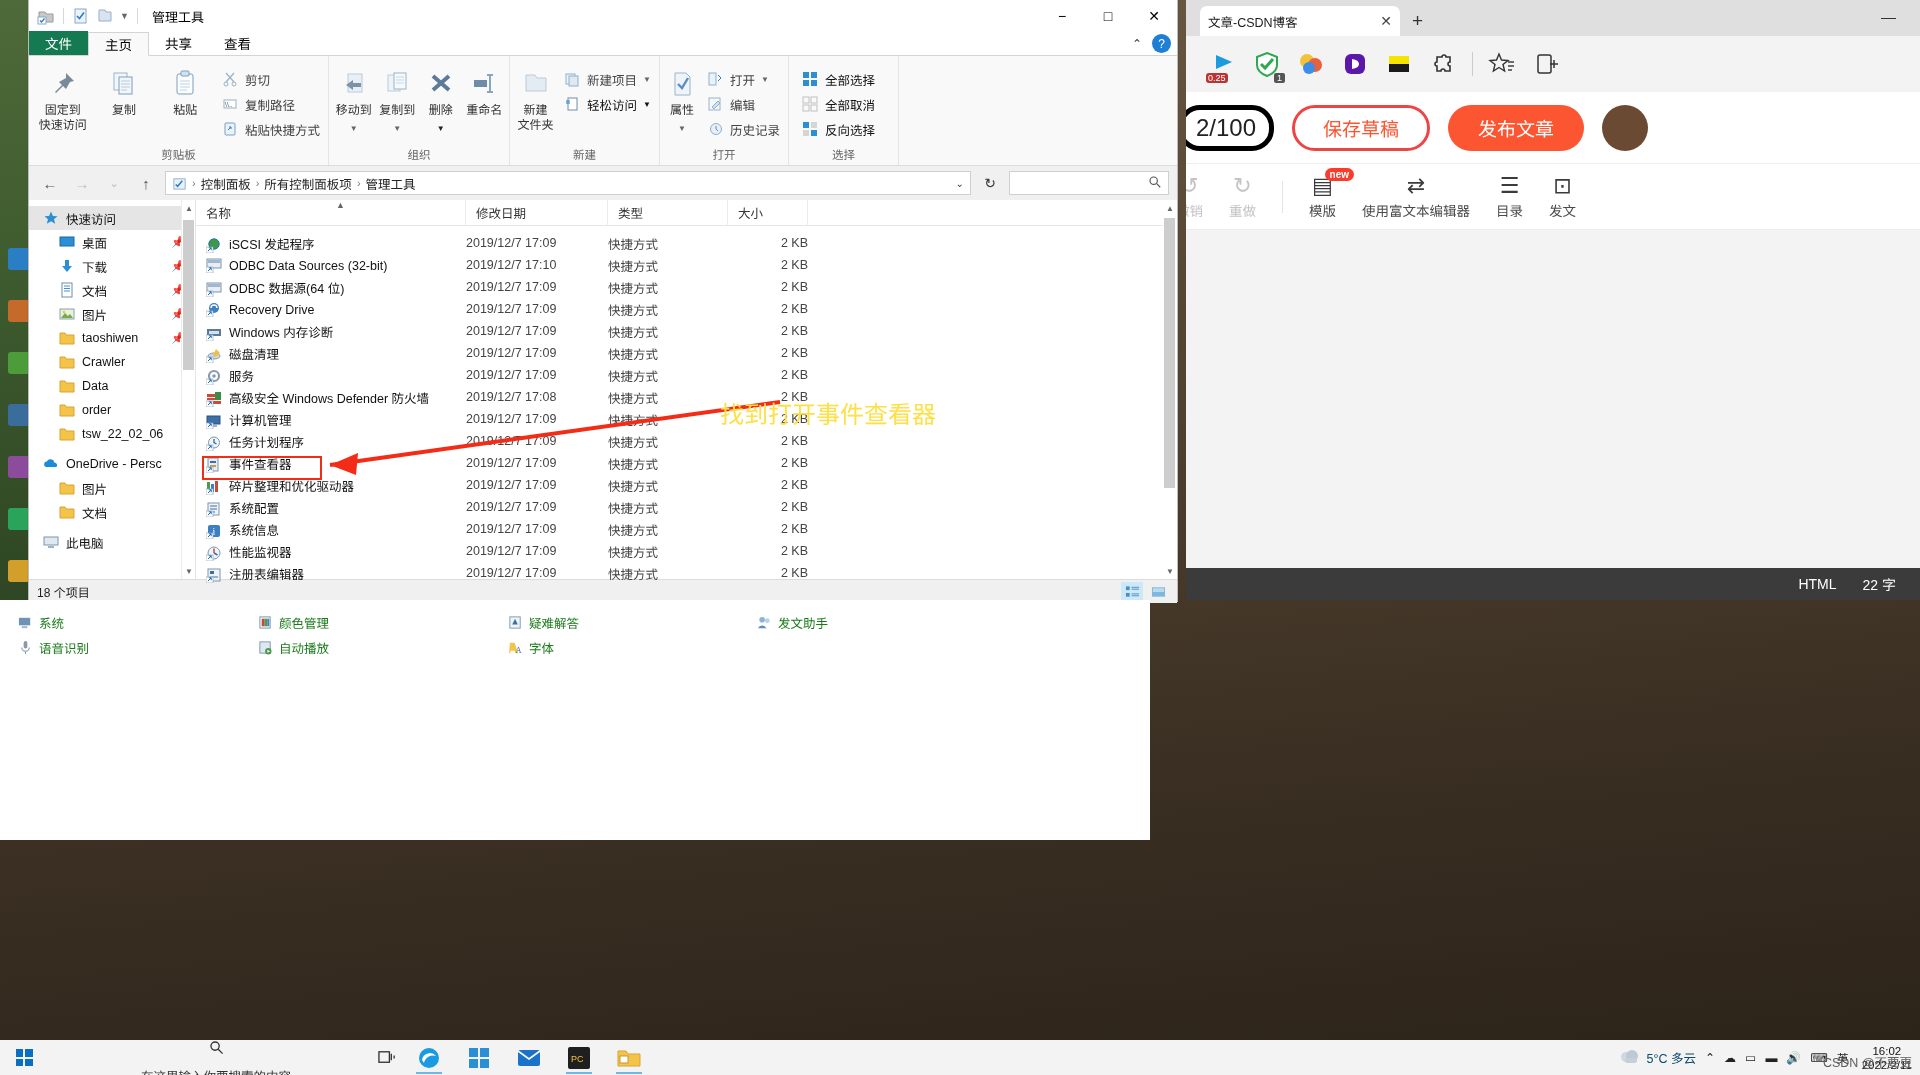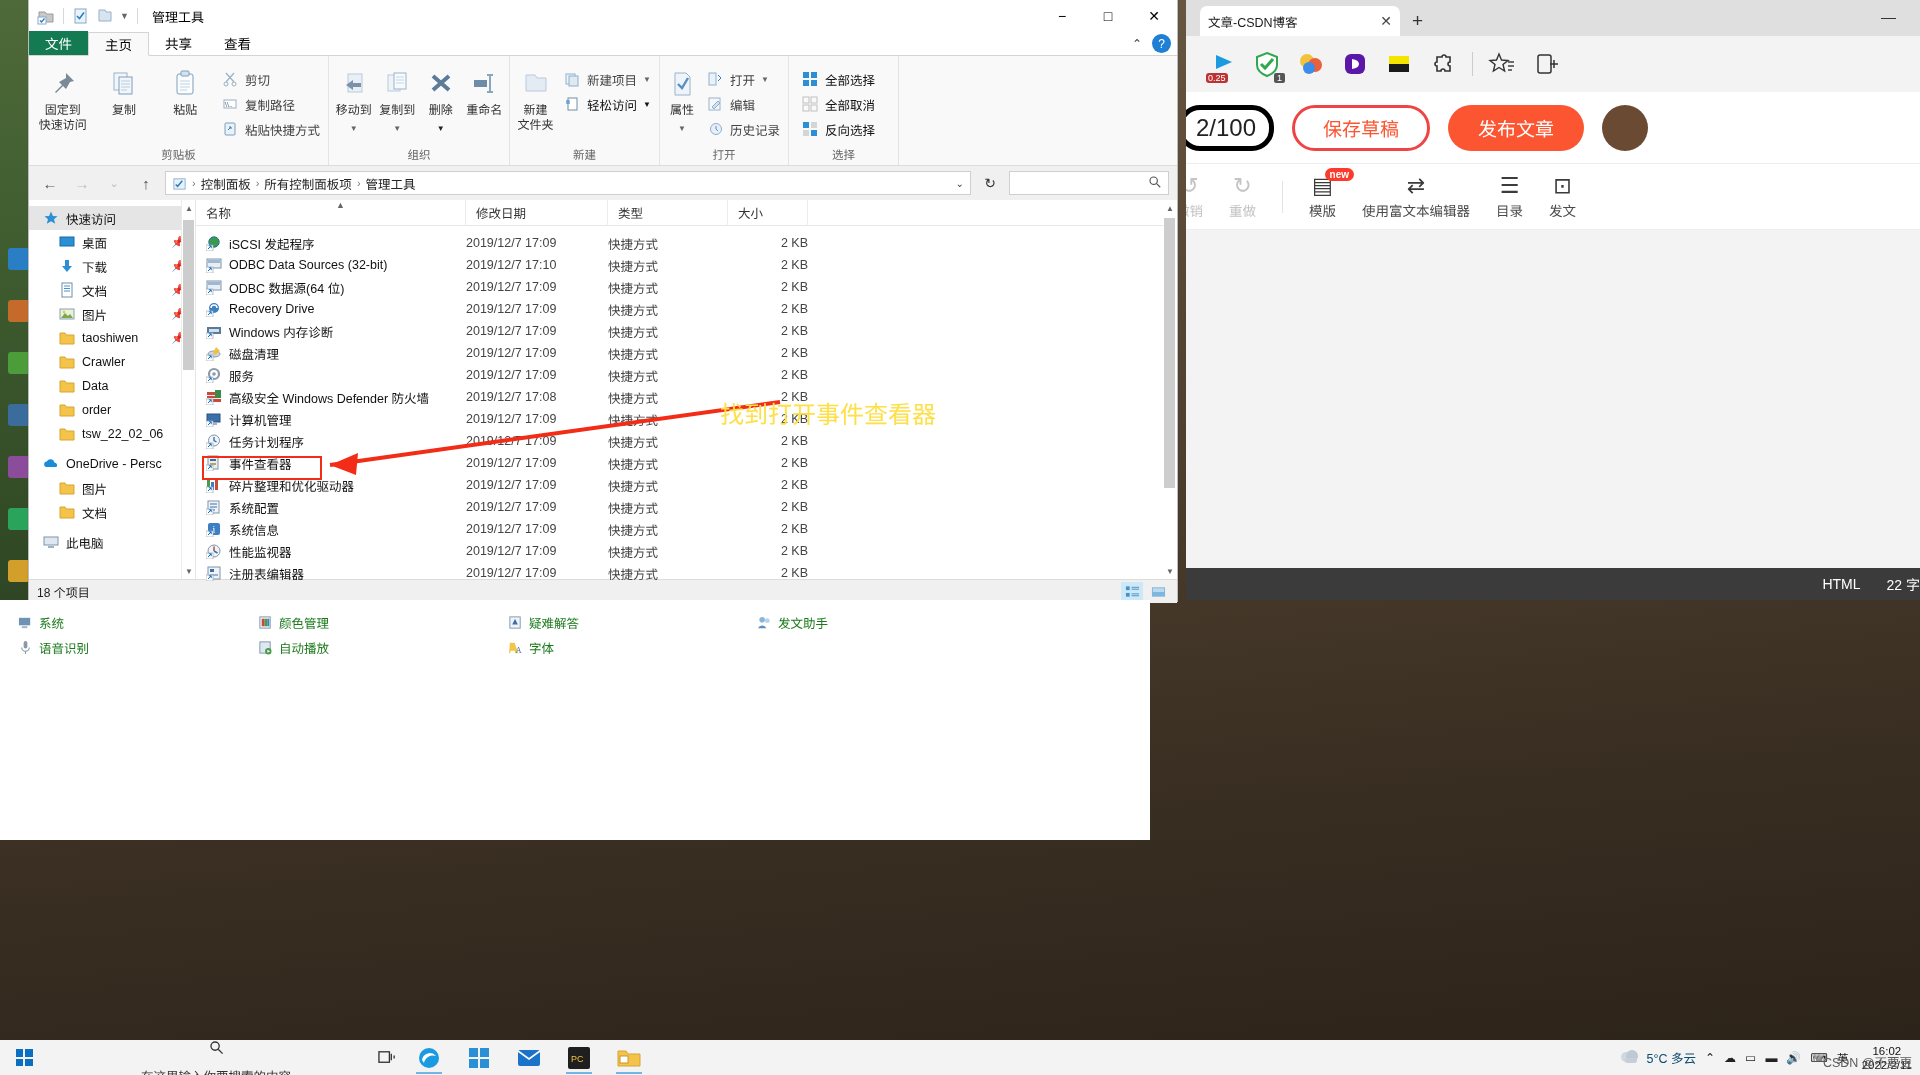--- a/index.html
+++ b/index.html
@@ -65,21 +65,21 @@
   #csdn-body { background:#fff; padding:18px 0 0 34px; height:226px; }
   .assistant-head { display:flex; align-items:center; gap:12px; }
   .assistant-logo { width:34px; height:34px; border-radius:50%;
      background:radial-gradient(circle at 50% 45%, #2f6fe0 0 45%, #9fd3f5 46% 72%, #e3f3fd 73% 100%); }
   .assistant-title { font-size:24px; font-weight:bold; color:#1a1a1a; }
   .assistant-text { margin-top:18px; font-size:19px; line-height:38px; color:#333; width:680px; }
   .assistant-text b { color:#1a5fd0; font-weight:normal; }
 
   #html-statusbar { position:absolute; left:1186px; top:568px; width:734px; height:32px;
      background:#3b3b3b; color:#fff; font-size:14px; display:flex; align-items:center;
-     justify-content:flex-end; gap:26px; }
+     justify-content:flex-end; gap:26px; padding-right:24px; }
 
   
   #explorer { position:absolute; left:28px; top:0; width:1150px; height:602px;
      background:#f0f0f0; border:1px solid #bdbdbd; border-top:none;
      box-shadow:0 0 0 1px rgba(0,0,0,.04); }
   #titlebar { height:32px; background:#fff; display:flex; align-items:center; padding-left:8px; }
   .qat { display:flex; align-items:center; gap:6px; }
   .qat .sep { width:1px; height:16px; background:#d8d8d8; margin:0 2px; }
   .qat-ic { width:18px; height:18px; }
   .win-title { margin-left:12px; font-size:13px; color:#000; }
@@ -139,21 +139,21 @@
   #nav-scroll .arw { position:absolute; left:0; width:14px; height:16px; display:flex;
       align-items:center; justify-content:center; font-size:8px; color:#666; }
 
   #listpane { flex:1; position:relative; border-left:1px solid #e6e6e6; }
   #colhead { height:26px; display:flex; align-items:center; font-size:12.5px; color:#333;
      border-bottom:1px solid #e6e6e6; background:#fff; position:relative;}
   #colhead .ch { padding-left:10px; border-right:1px solid #ececec; height:26px; display:flex;
      align-items:center; }
   .sortmark { position:absolute; left:140px; top:0px; font-size:9px; color:#666; }
   .row { height:22px; display:flex; align-items:center; font-size:12.5px; color:#111; }
-  .row .c-name { width:270px; display:flex; align-items:center; gap:7px; padding-left:10px; }
+  .row .c-name { width:270px; display:flex; align-items:flex-end; gap:7px; padding-left:10px; }
   .row .c-date { width:142px; color:#444; }
   .row .c-type { width:120px; color:#444; }
   .row .c-size { width:80px; text-align:right; color:#444; }
   .fic { width:16px; height:16px; flex:none; }
   #list-scroll { position:absolute; right:0; top:0; width:14px; height:100%; background:#fff; }
   #list-scroll .thumb { position:absolute; top:18px; left:1px; width:11px; height:270px; background:#cdcdcd; }
   #list-scroll .arw { position:absolute; left:0; width:14px; height:16px; display:flex;
       align-items:center; justify-content:center; font-size:8px; color:#666; }
 
   #statusbar { height:24px; background:#f0f0f0; border-top:1px solid #dcdcdc; display:flex;

